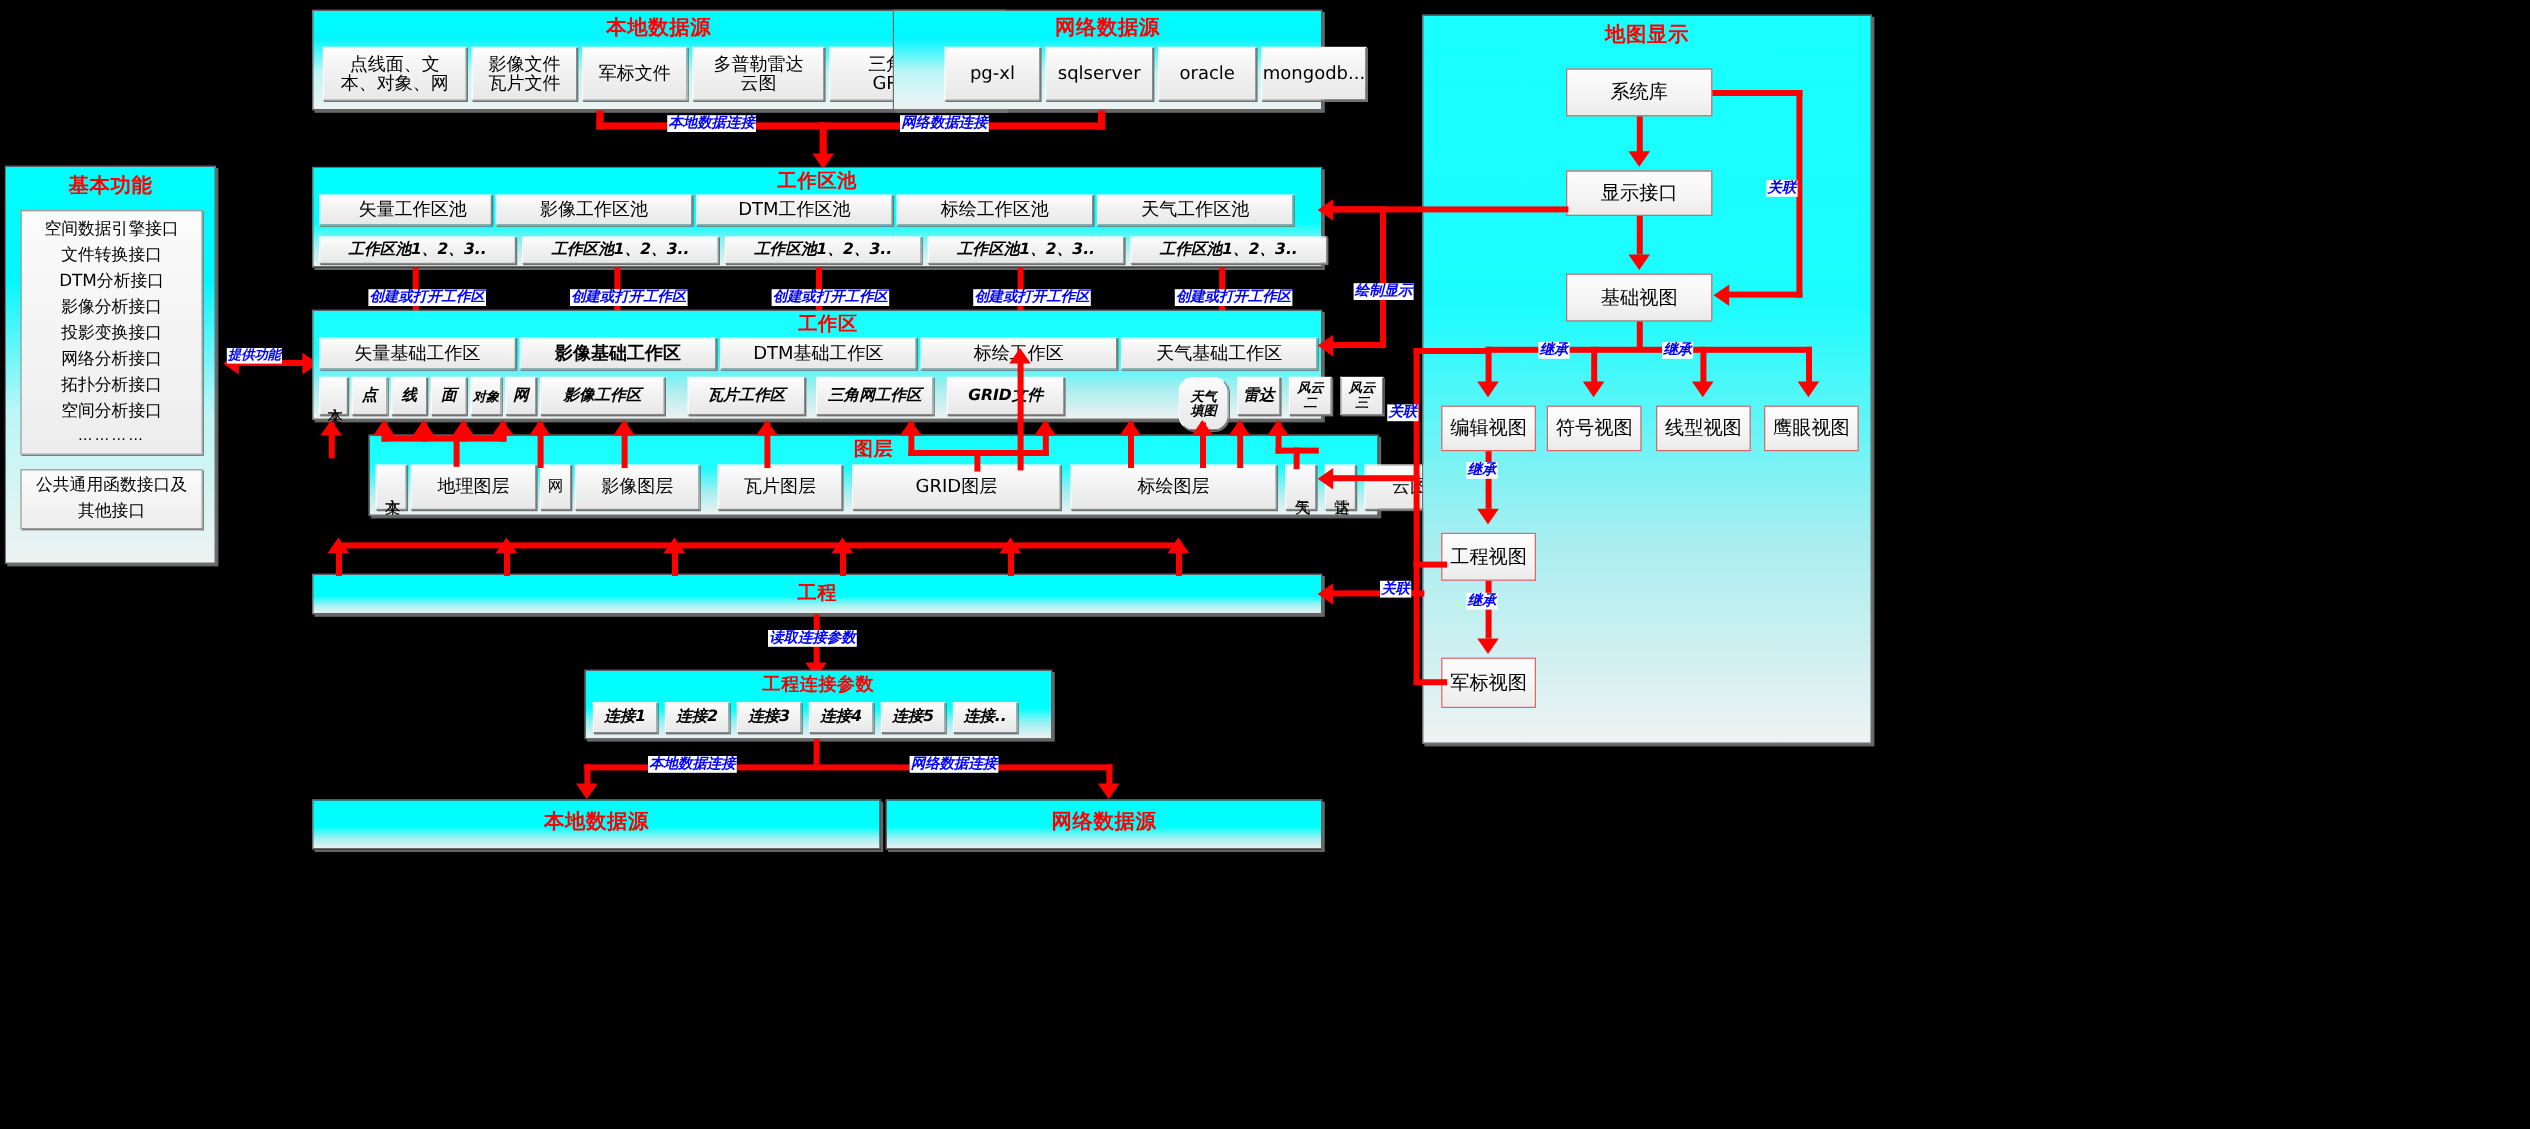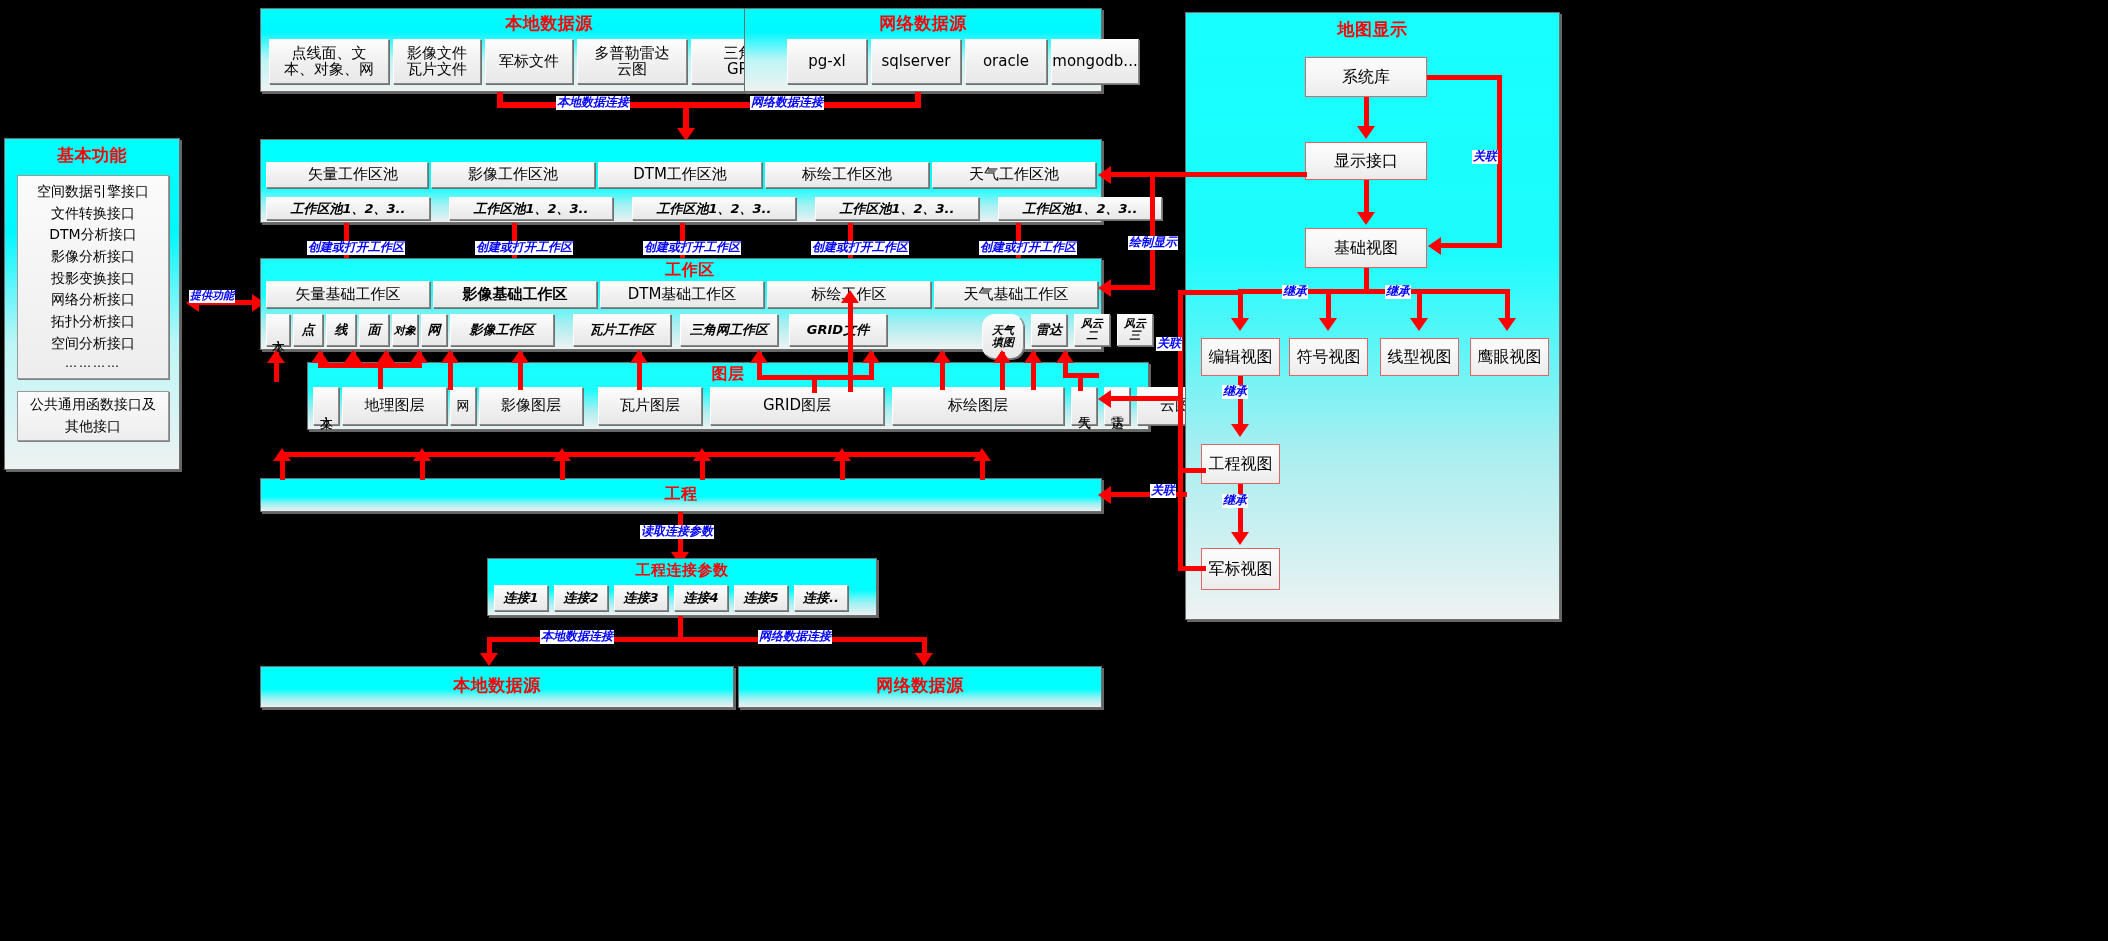--- a/index.html
+++ b/index.html
@@ -112,28 +112,29 @@
   <div class="inner-white" style="left:12px;top:252px;width:152px;height:50px;white-space:pre-line;">公共通用函数接口及
 其他接口</div>
 </div>
 
 <div class="ln" style="left:190px;top:300px;width:68px;height:5px;"></div>
 <div class="ah left" style="left:186px;top:294px;"></div>
 <div class="ah right" style="left:252px;top:294px;"></div>
 <div class="elabel" style="left:189px;top:290px;font-size:11px;">提供功能</div>
 
 <div class="panel cyan-flat" style="left:260px;top:139px;width:842px;height:84px;">
+  <div class="ptitle" style="padding-top:3px;font-size:16px;">工作区池</div>
   <div style="position:absolute;left:5px;top:22px;display:flex;gap:3px;">
-    <div class="btn" style="width:162px;height:26px;padding-left:12px;">矢量工作区池</div>
+    <div class="btn" style="width:144px;height:26px;padding-left:12px;">矢量工作区池</div>
     <div class="btn" style="width:164px;height:26px;">影像工作区池</div>
     <div class="btn" style="width:164px;height:26px;">DTM工作区池</div>
     <div class="btn" style="width:164px;height:26px;">标绘工作区池</div>
     <div class="btn" style="width:164px;height:26px;">天气工作区池</div>
   </div>
-  <div style="position:absolute;left:5px;top:57px;display:flex;gap:19px;">
+  <div style="position:absolute;left:5px;top:57px;display:flex;gap:5px;">
     <div class="btn ital" style="width:164px;height:23px;">工作区池1、2、3..</div>
     <div class="btn ital" style="width:164px;height:23px;">工作区池1、2、3..</div>
     <div class="btn ital" style="width:164px;height:23px;">工作区池1、2、3..</div>
     <div class="btn ital" style="width:164px;height:23px;">工作区池1、2、3..</div>
     <div class="btn ital" style="width:164px;height:23px;">工作区池1、2、3..</div>
   </div>
 </div>
 
 <div class="ln" style="left:344px;top:223px;width:5px;height:46px;"></div>
 <div class="ah down" style="left:337px;top:264px;"></div>

